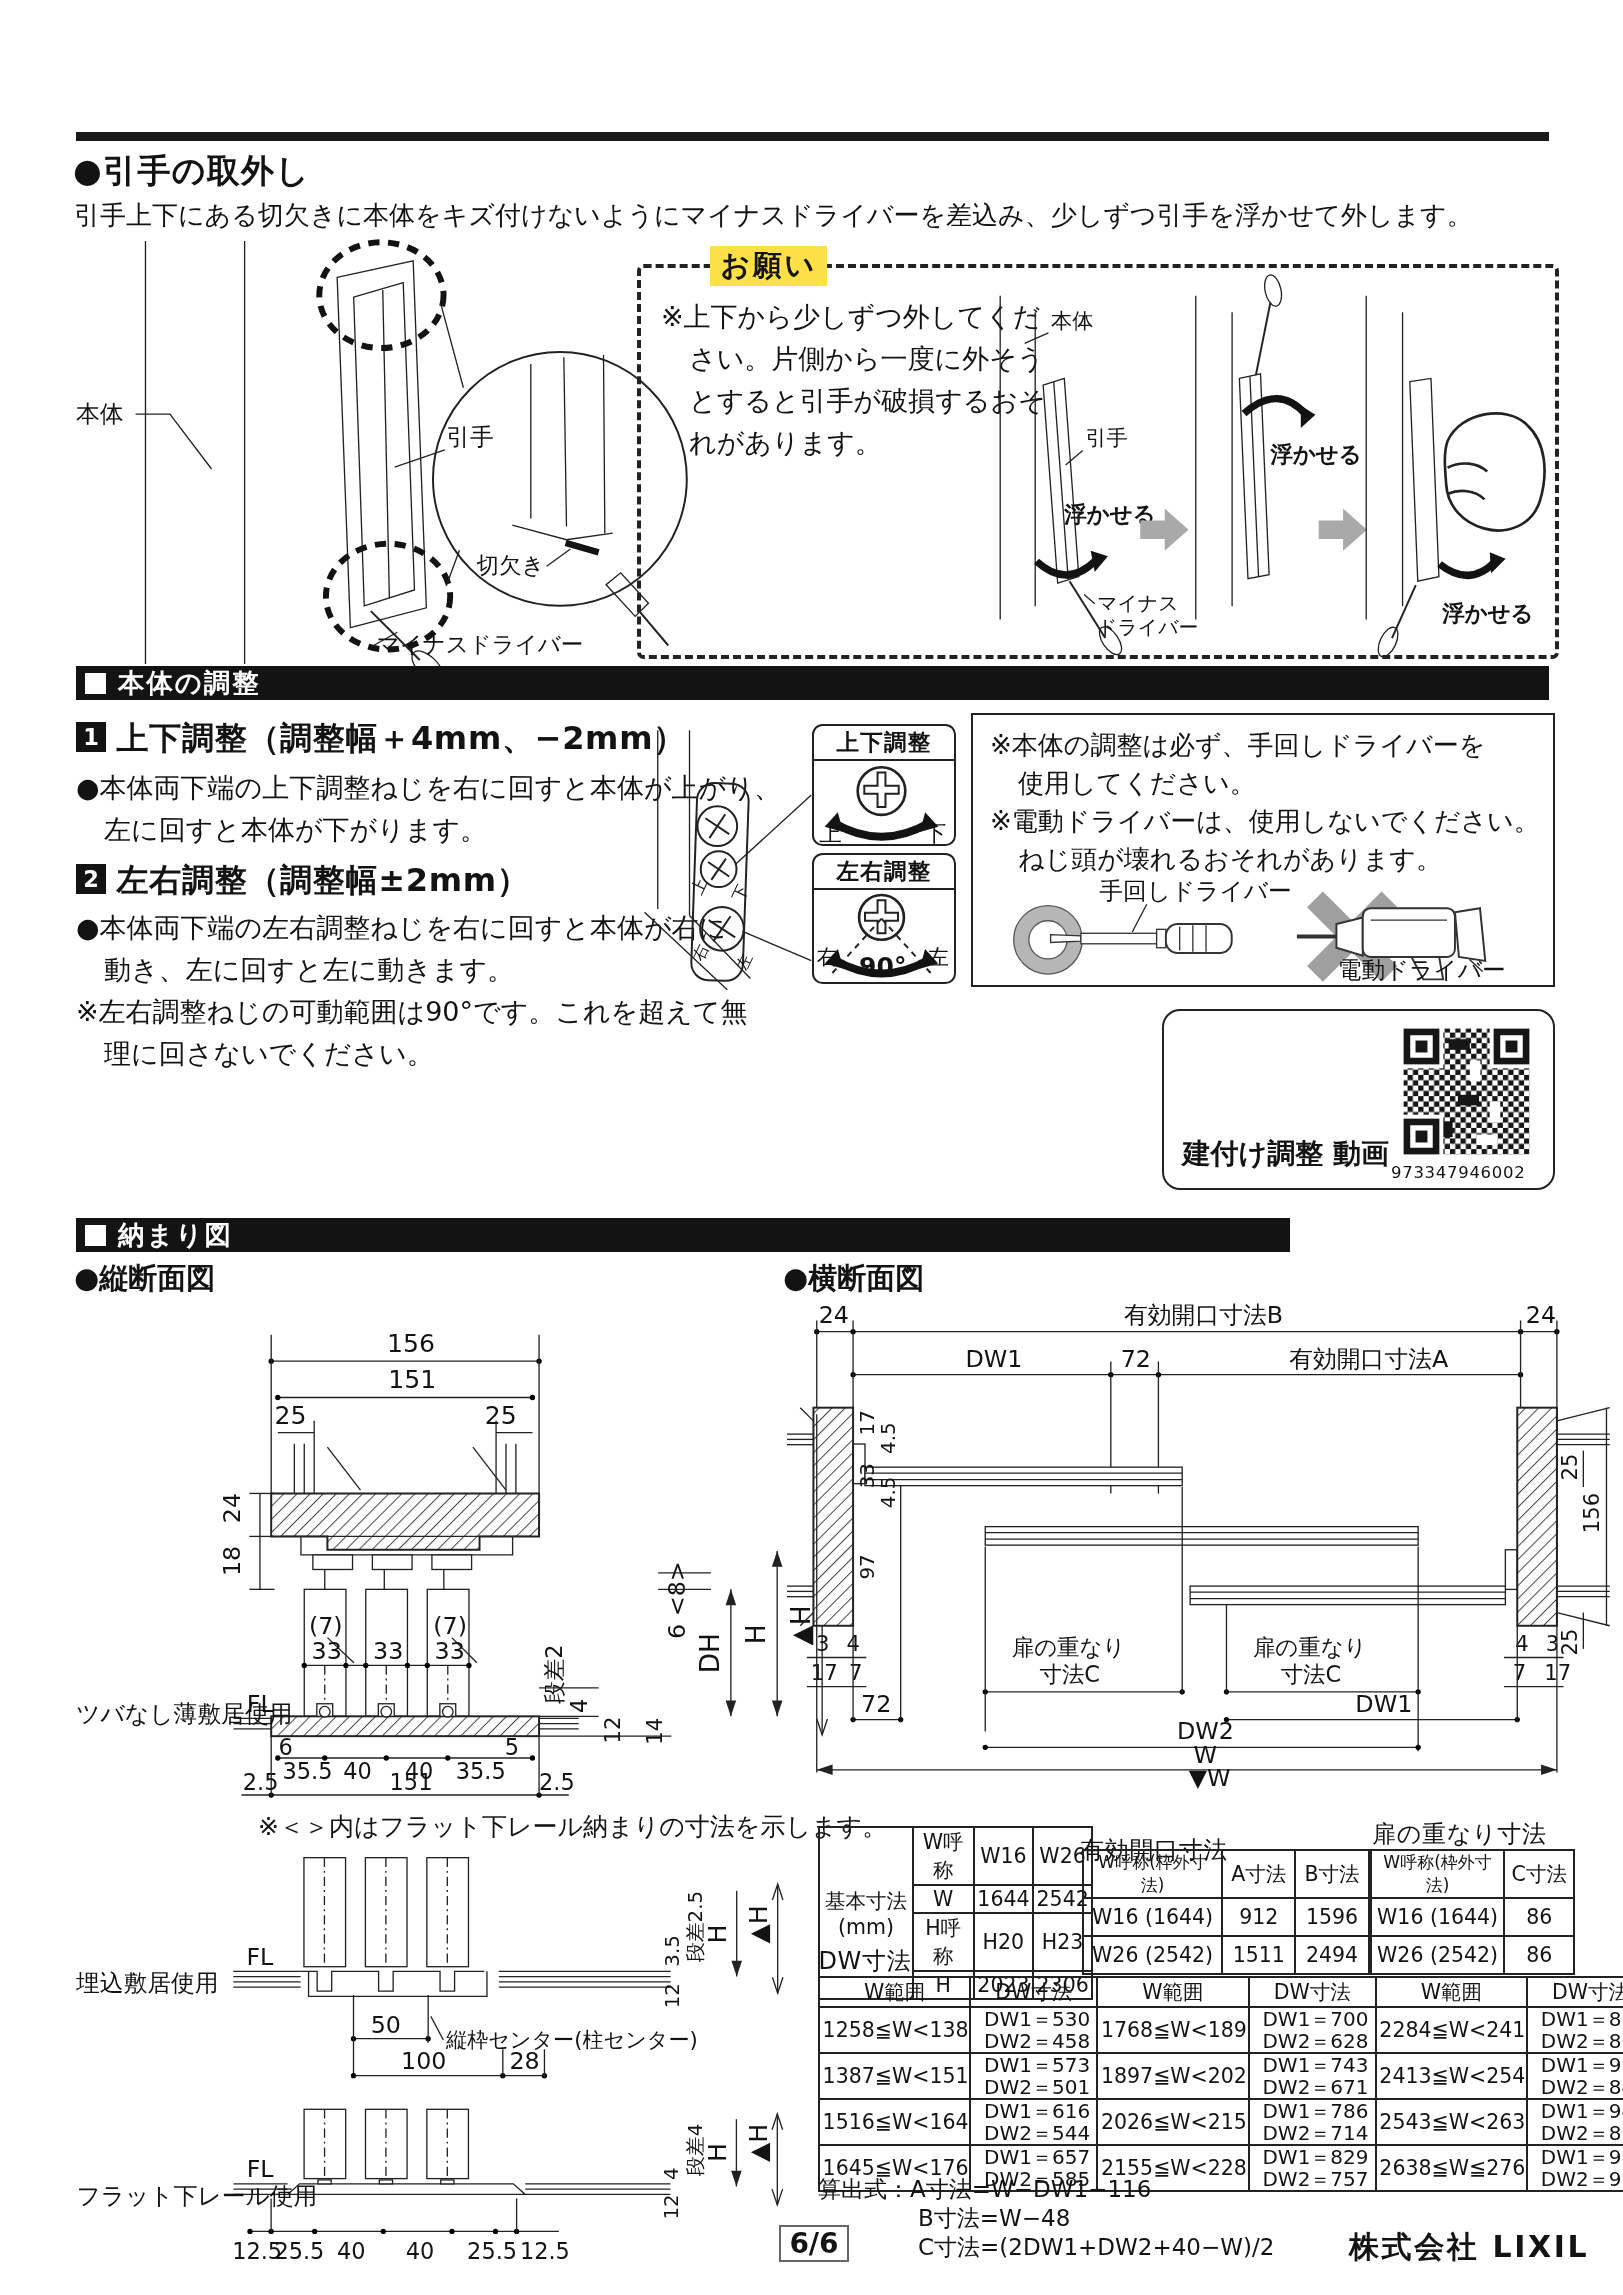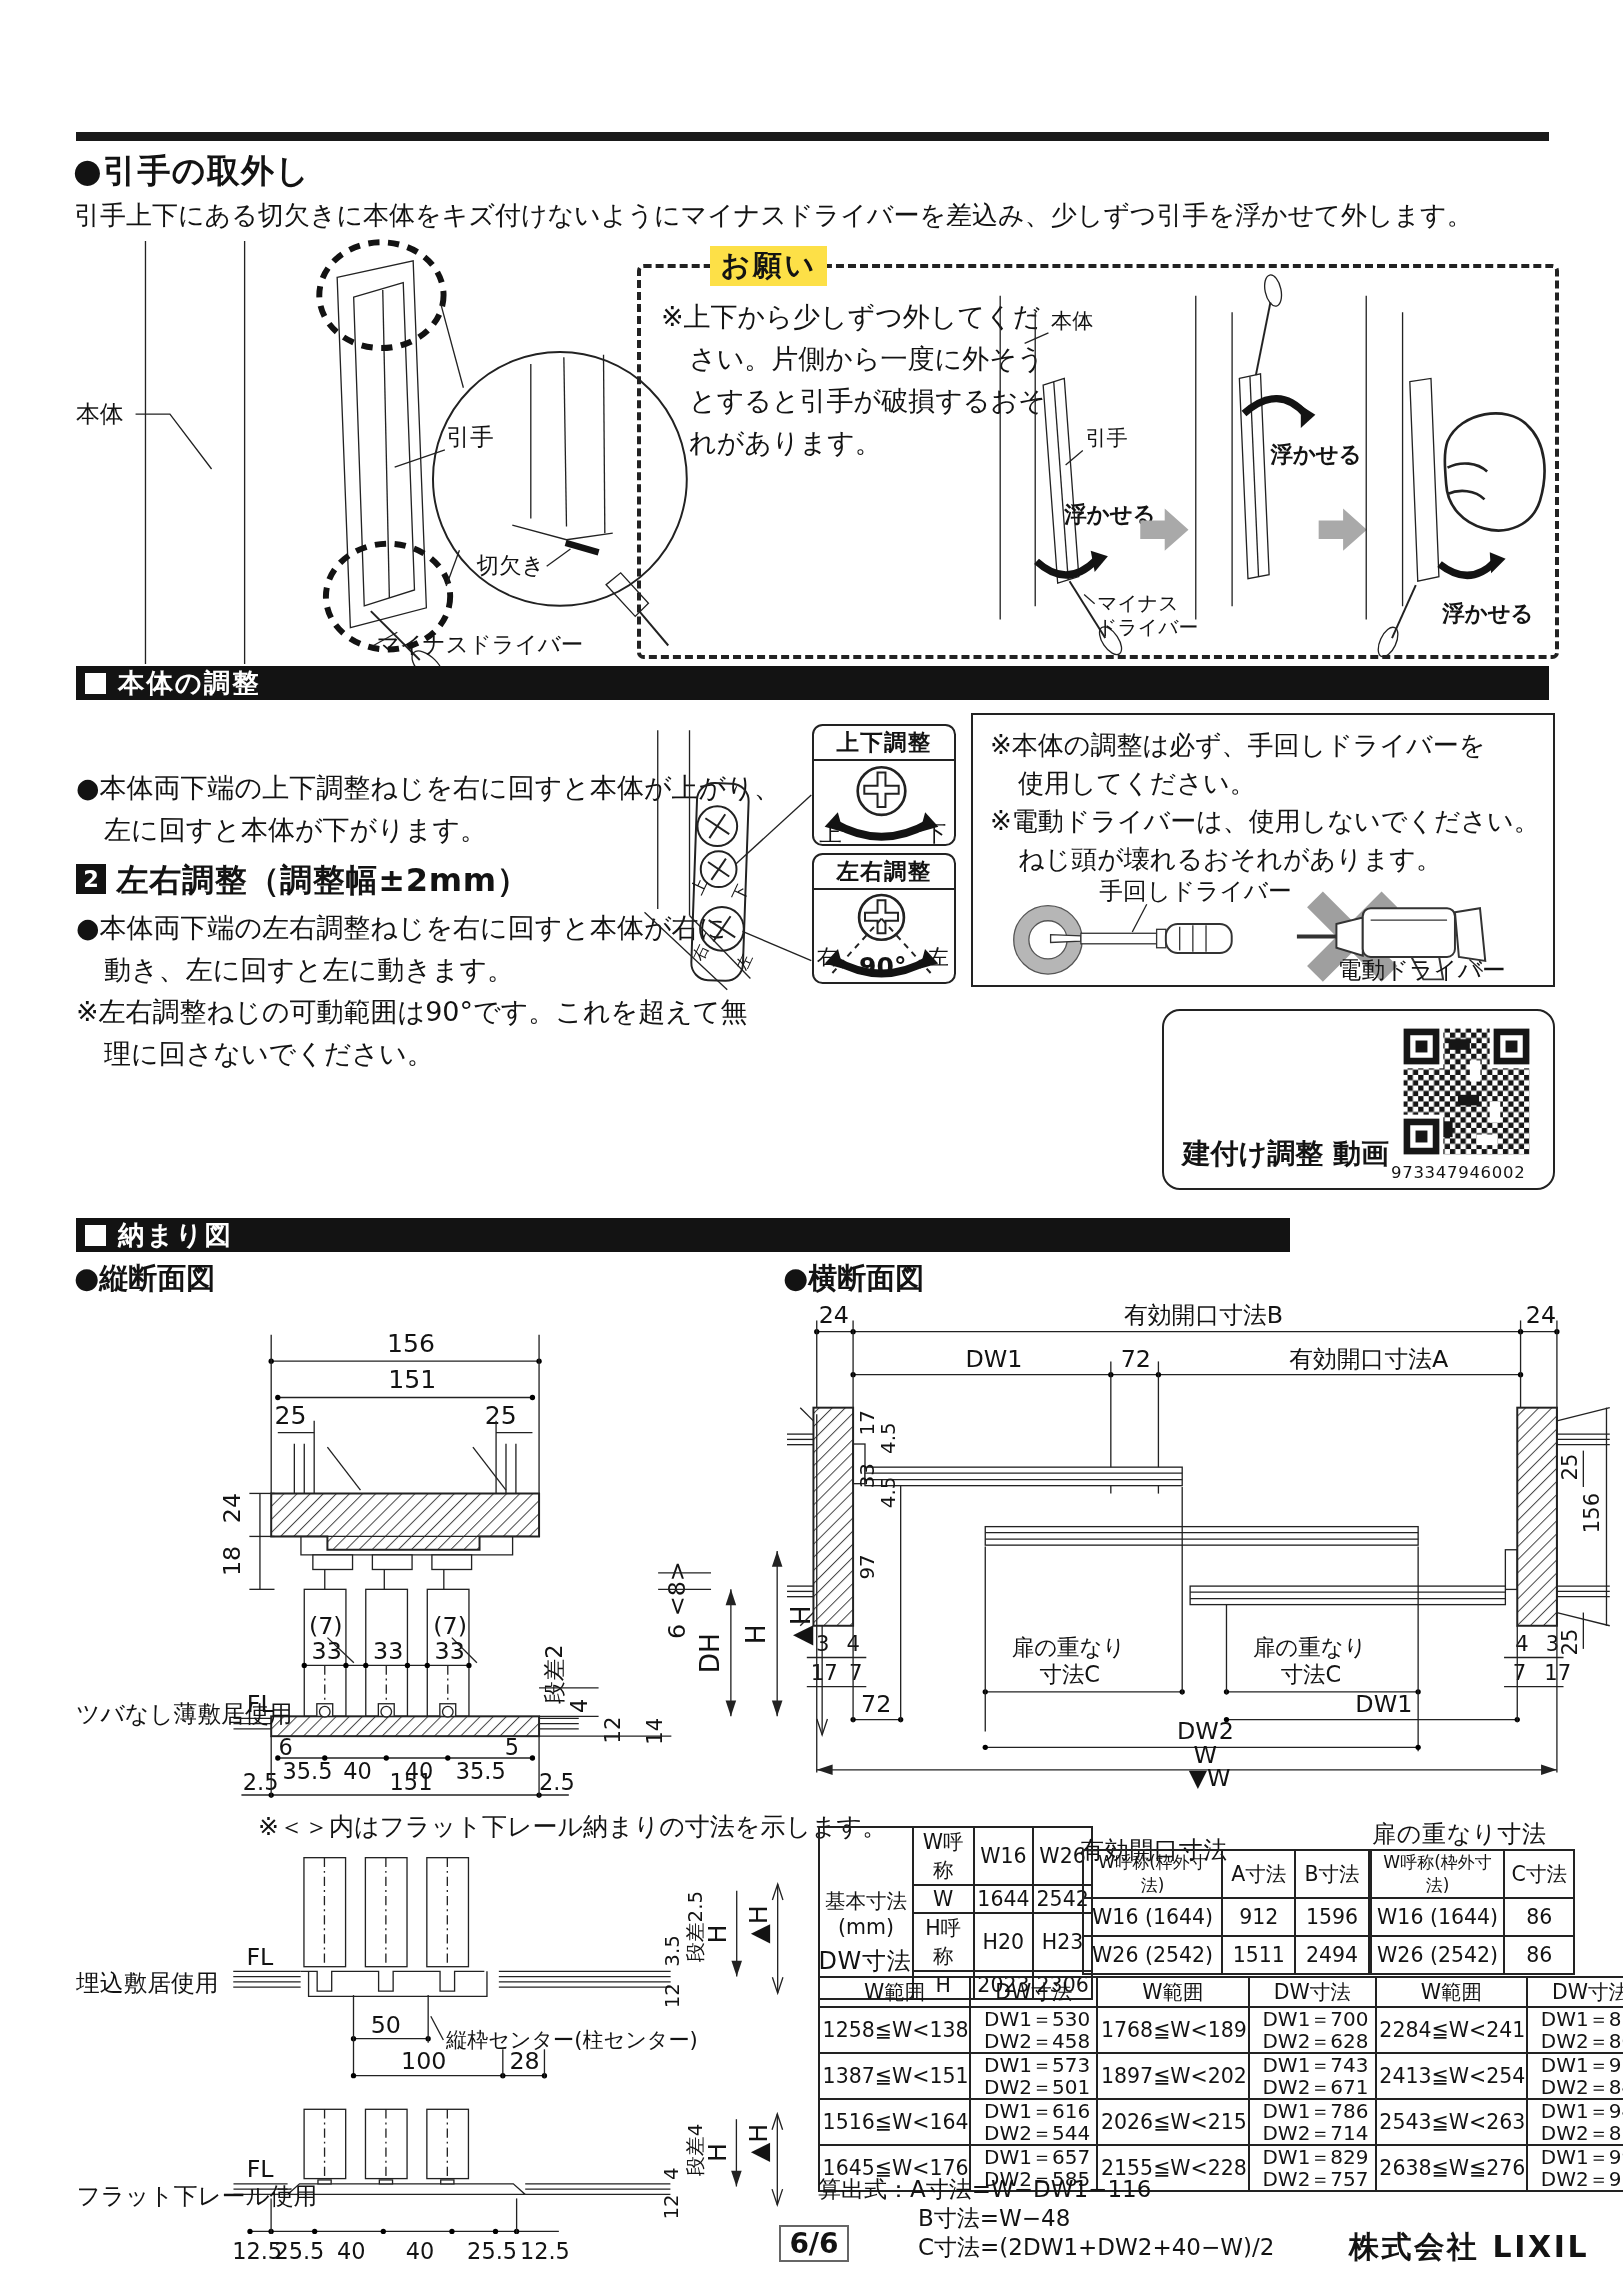--- a/index.html
+++ b/index.html
@@ -129,20 +129,23 @@
       <line class="thk" x1="652" y1="468" x2="616" y2="548" stroke-width="8"></line>
       <ellipse cx="610" cy="554" rx="24" ry="12" fill="#fff" class="dln" transform="rotate(115 610 554)"></ellipse>
     </svg>
   </div>
 
   <div class="abs bar" style="left:76px;top:666px;width:1473px;">
     <span class="sq"></span>
     <span class="bt">本体の調整</span>
   </div>
 
+  <div class="abs" style="left:76px;top:717px;">
+    <span class="numbox">1</span><span class="itt">上下調整（調整幅＋4mm、−2mm）</span>
+  </div>
   <div class="abs body-t" style="left:76px;top:767px;">
     <div>●本体両下端の上下調整ねじを右に回すと本体が上がり、</div>
     <div class="ind">左に回すと本体が下がります。</div>
   </div>
 
   <div class="abs" style="left:76px;top:859px;">
     <span class="numbox">2</span><span class="itt">左右調整（調整幅±2mm）</span>
   </div>
   <div class="abs body-t" style="left:76px;top:907px;">
     <div>●本体両下端の左右調整ねじを右に回すと本体が右に</div>

